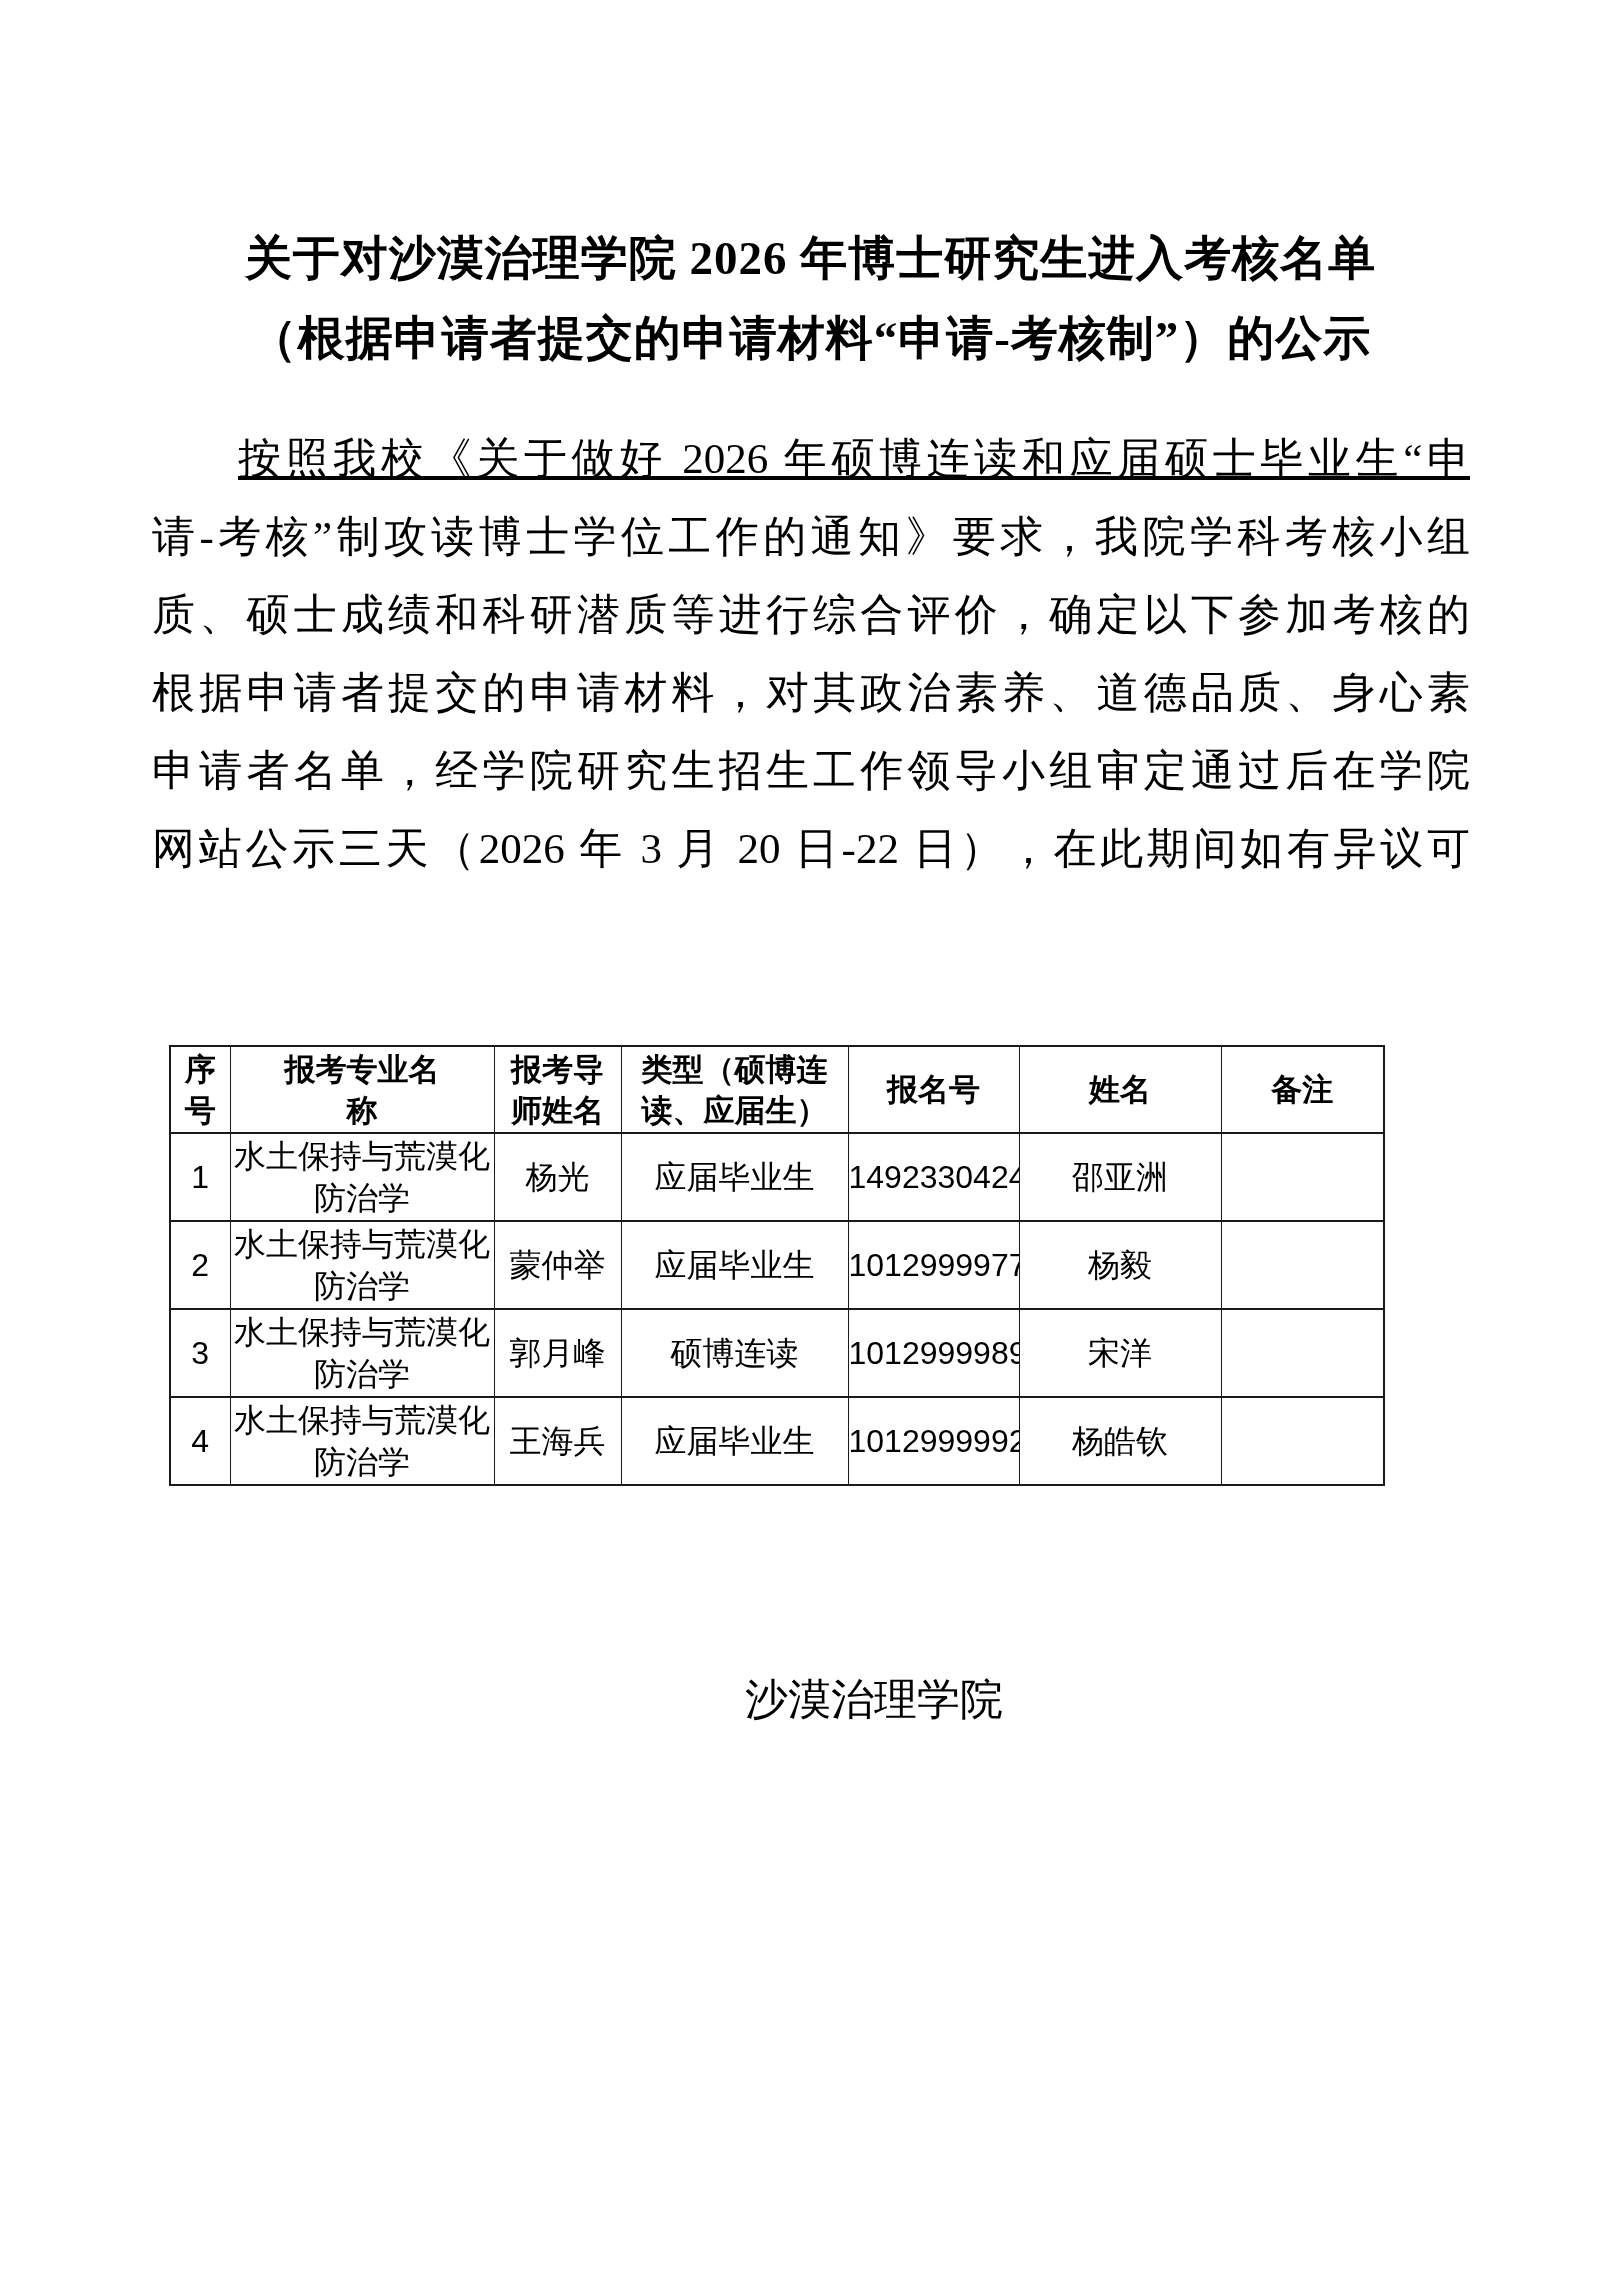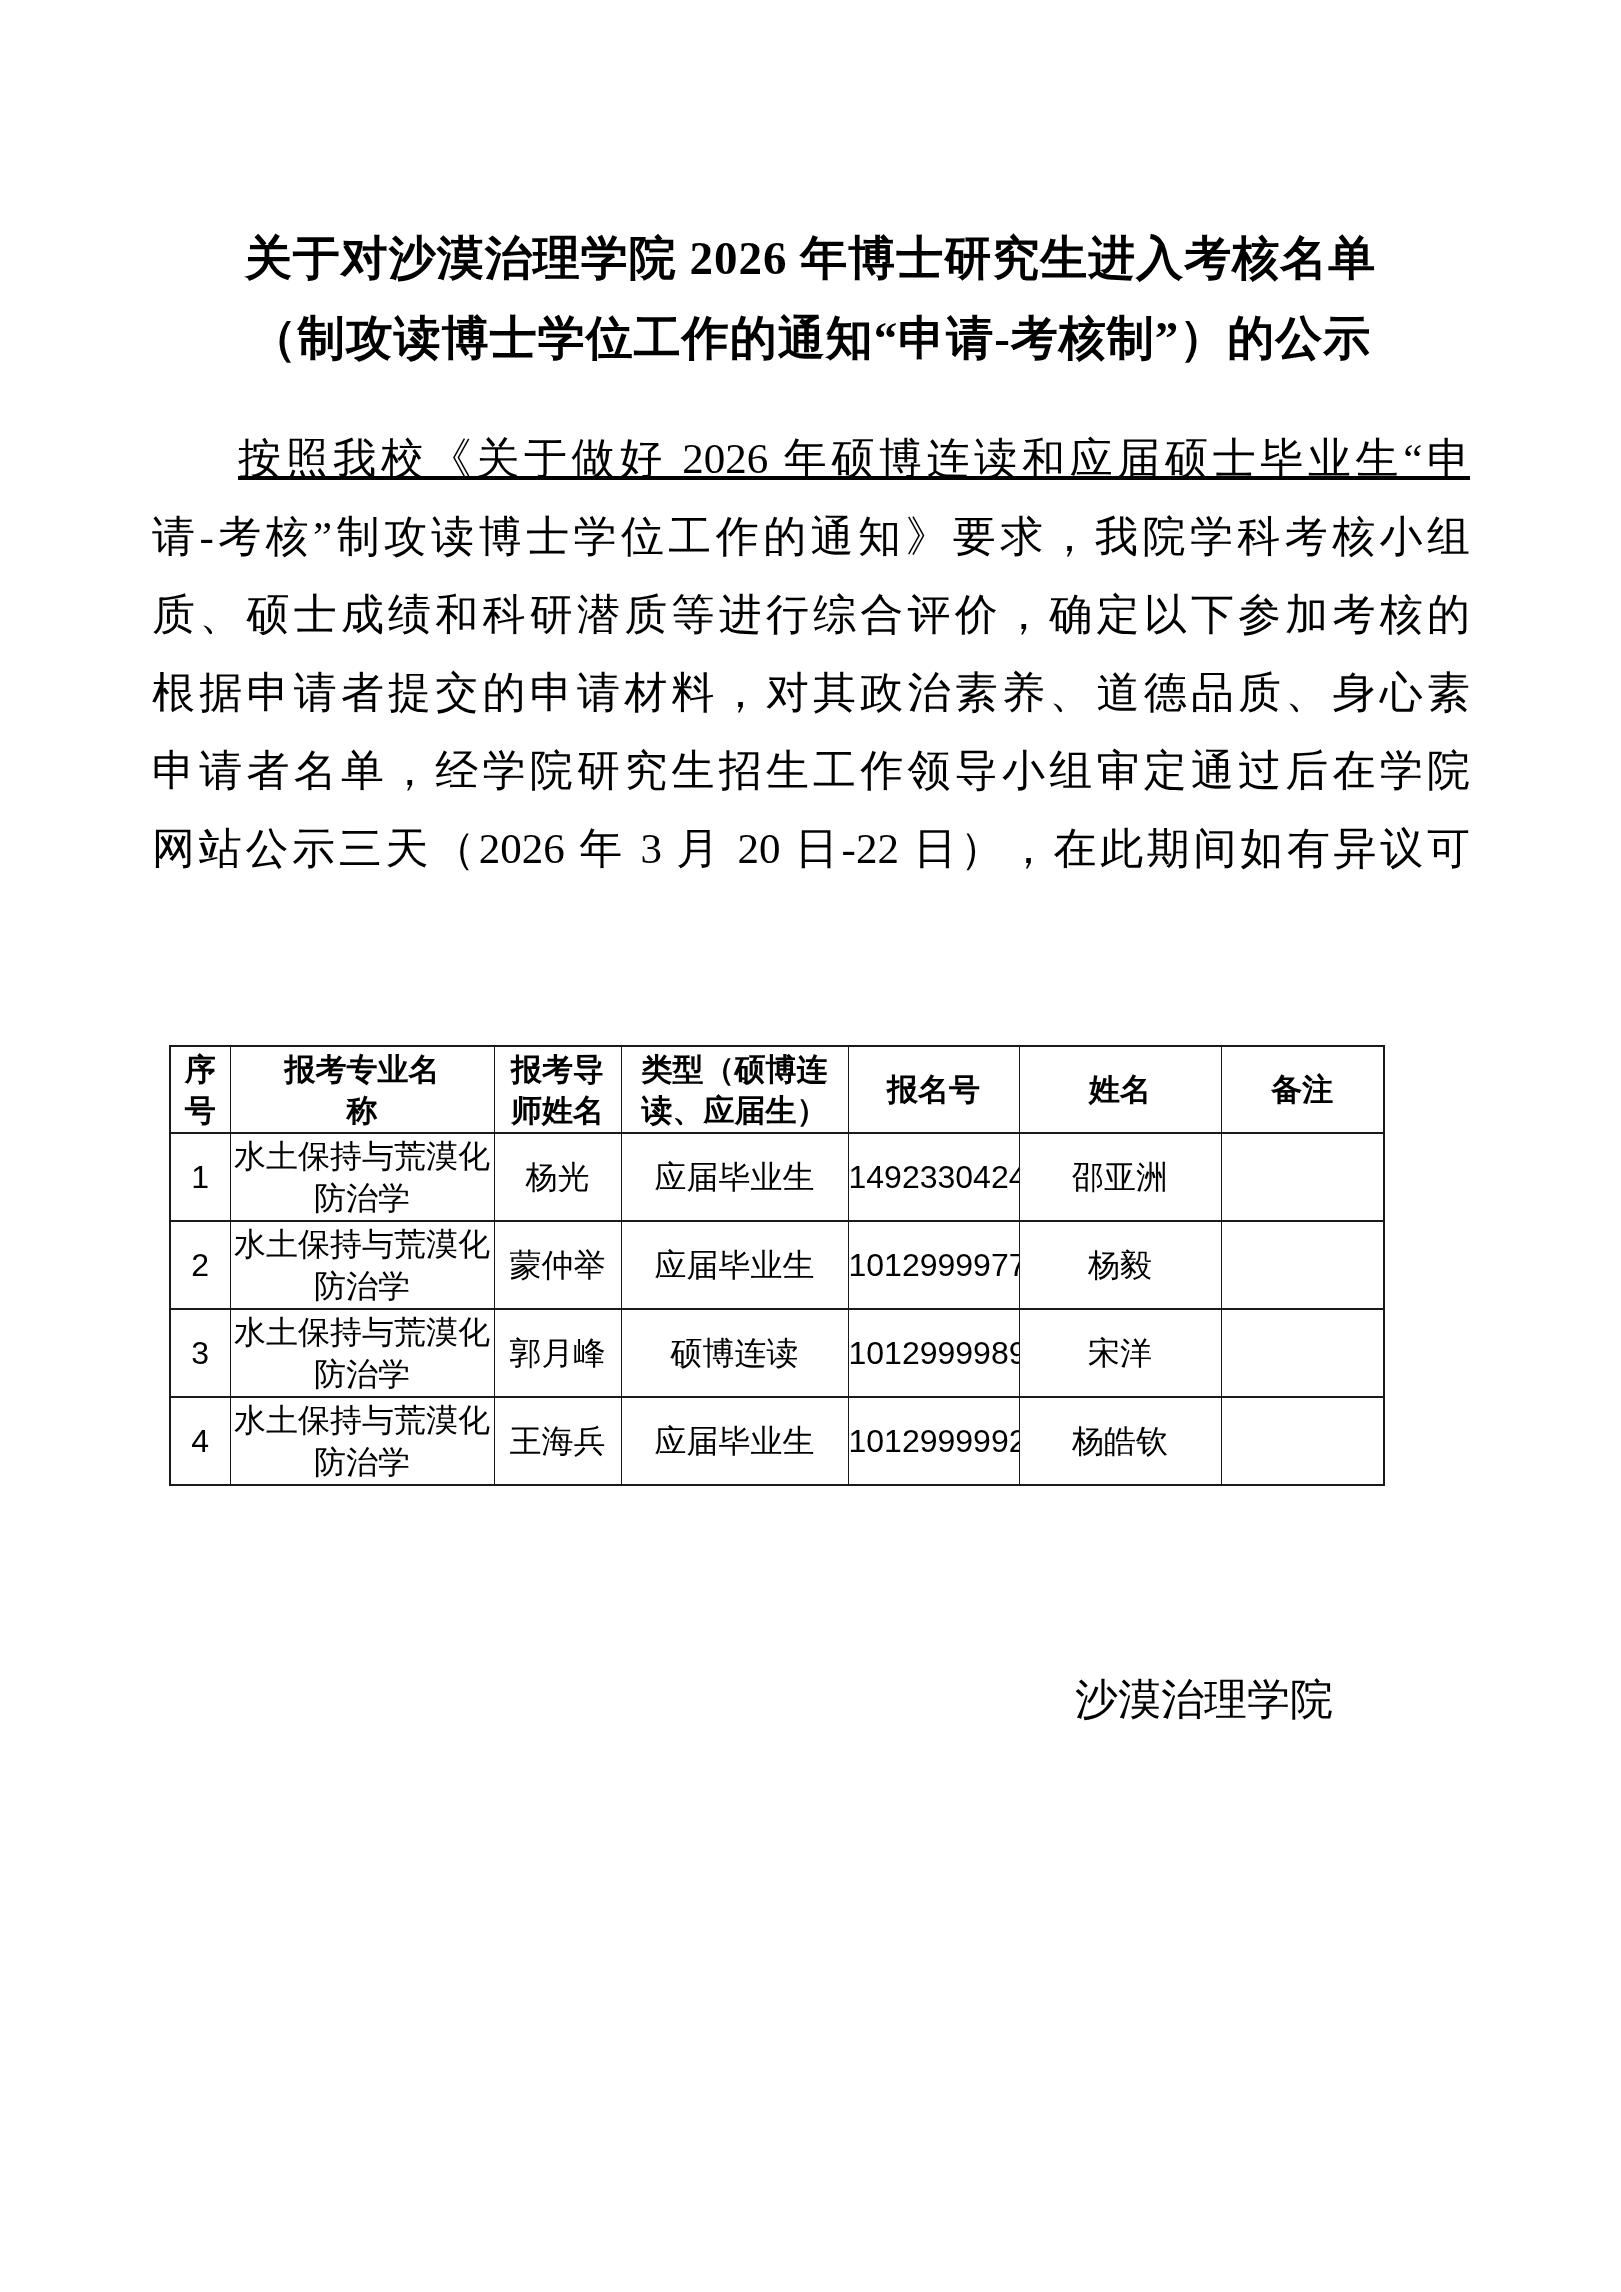--- a/index.html
+++ b/index.html
@@ -83,33 +83,33 @@
     font-size: 33px;
   }
   td.c-major { padding: 0 29px; }
 
   
   .signature {
     position: absolute;
     top: 1660px;
     left: 745px;
     width: 588px;
-    text-align: right;
+    text-align: left;
     font-size: 43px;
     line-height: 80px;
   }
 </style>
 </head>
 <body>
 
 <div class="page">
 
   <div class="doc-title">
     <div>关于对沙漠治理学院 2026 年博士研究生进入考核名单</div>
-    <div>（制攻读博士学位工作的通知“申请-考核制”）的公示</div>
+    <div>（根据申请者提交的申请材料“申请-考核制”）的公示</div>
   </div>
 
   <div class="doc-body">
     <div class="bline indent">按照我校《关于做好 2026 年硕博连读和应届硕士毕业生“申</div>
     <div class="bline">请-考核”制攻读博士学位工作的通知》要求，我院学科考核小组</div>
     <div class="bline">质、硕士成绩和科研潜质等进行综合评价，确定以下参加考核的</div>
     <div class="bline">根据申请者提交的申请材料，对其政治素养、道德品质、身心素</div>
     <div class="bline">申请者名单，经学院研究生招生工作领导小组审定通过后在学院</div>
     <div class="bline">网站公示三天（2026 年 3 月 20 日-22 日），在此期间如有异议可</div>
   </div>

